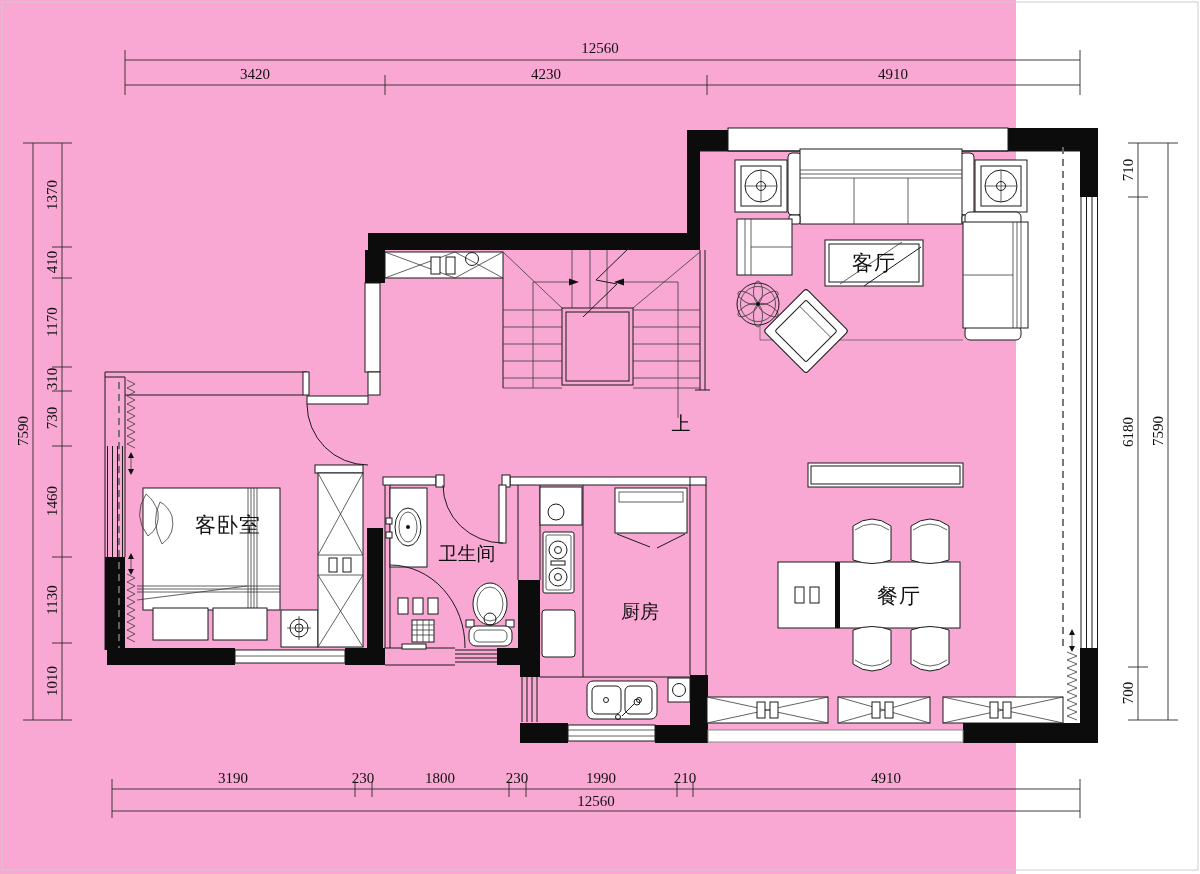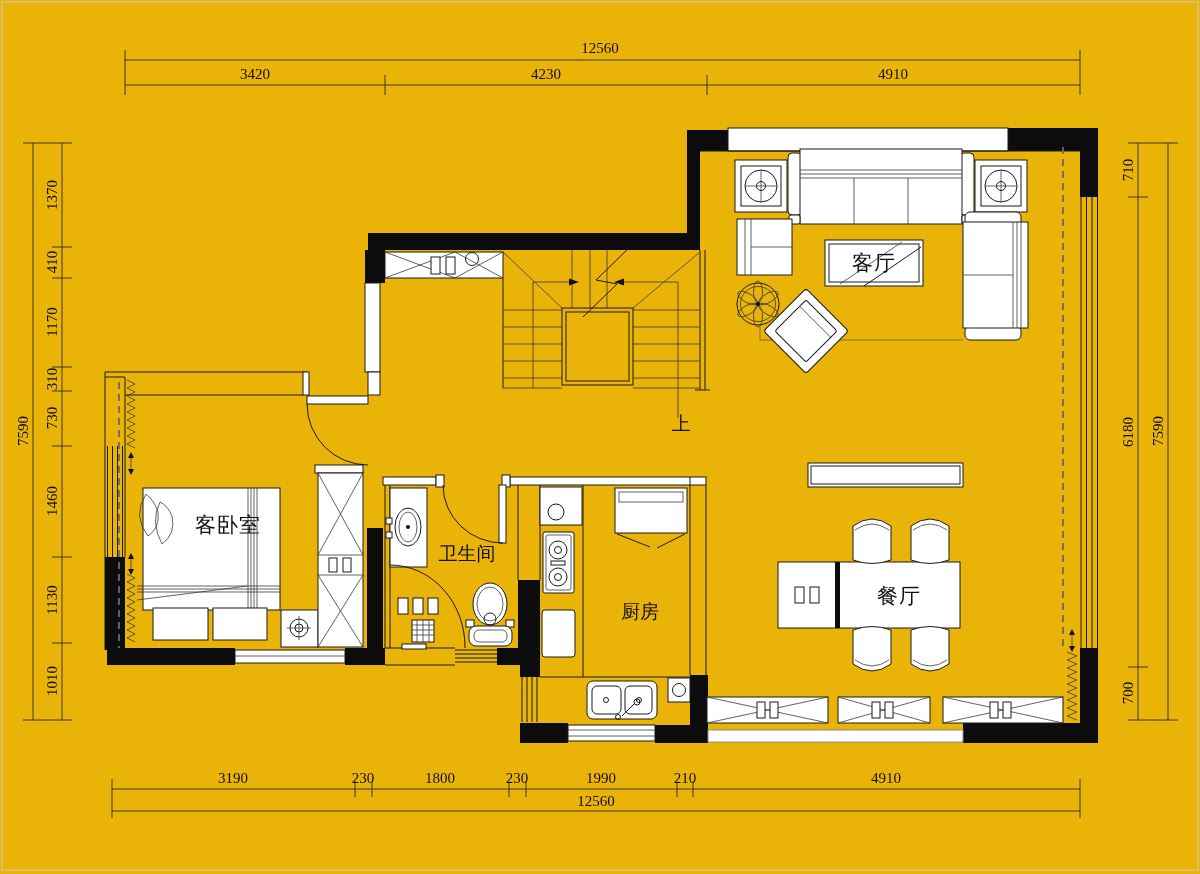--- a/index.html
+++ b/index.html
@@ -1,16 +1,16 @@
 <!DOCTYPE html>
 <html><head>
 <meta charset="utf-8">
 <style>
   html,body{margin:0;padding:0;background:#ffffff}
-  .sheet{width:1200px;height:874px;position:relative;background:#eab308}
+  .sheet{width:1016px;height:874px;position:relative;background:#f9a8d4}
   svg{display:block}
   .ln{stroke:#1a1a1a;stroke-width:1;fill:none}
   .lnw{stroke:#1a1a1a;stroke-width:1;fill:#fff}
   .thin{stroke:#3a3a3a;stroke-width:0.8;fill:none}
   .lt{stroke:#555;stroke-width:0.7;fill:none}
   .blk{fill:#0c0c0c;stroke:none}
   .grayband{stroke:#8a8a8a;stroke-width:1;fill:#fff}
   .dash{stroke:#6a6a6a;stroke-width:1.8;stroke-dasharray:7 5;fill:none}
   .dimln{stroke:#2a2a2a;stroke-width:0.9;fill:none}
   .dim{font:15px "Liberation Serif",serif;fill:#101010;text-anchor:middle}

